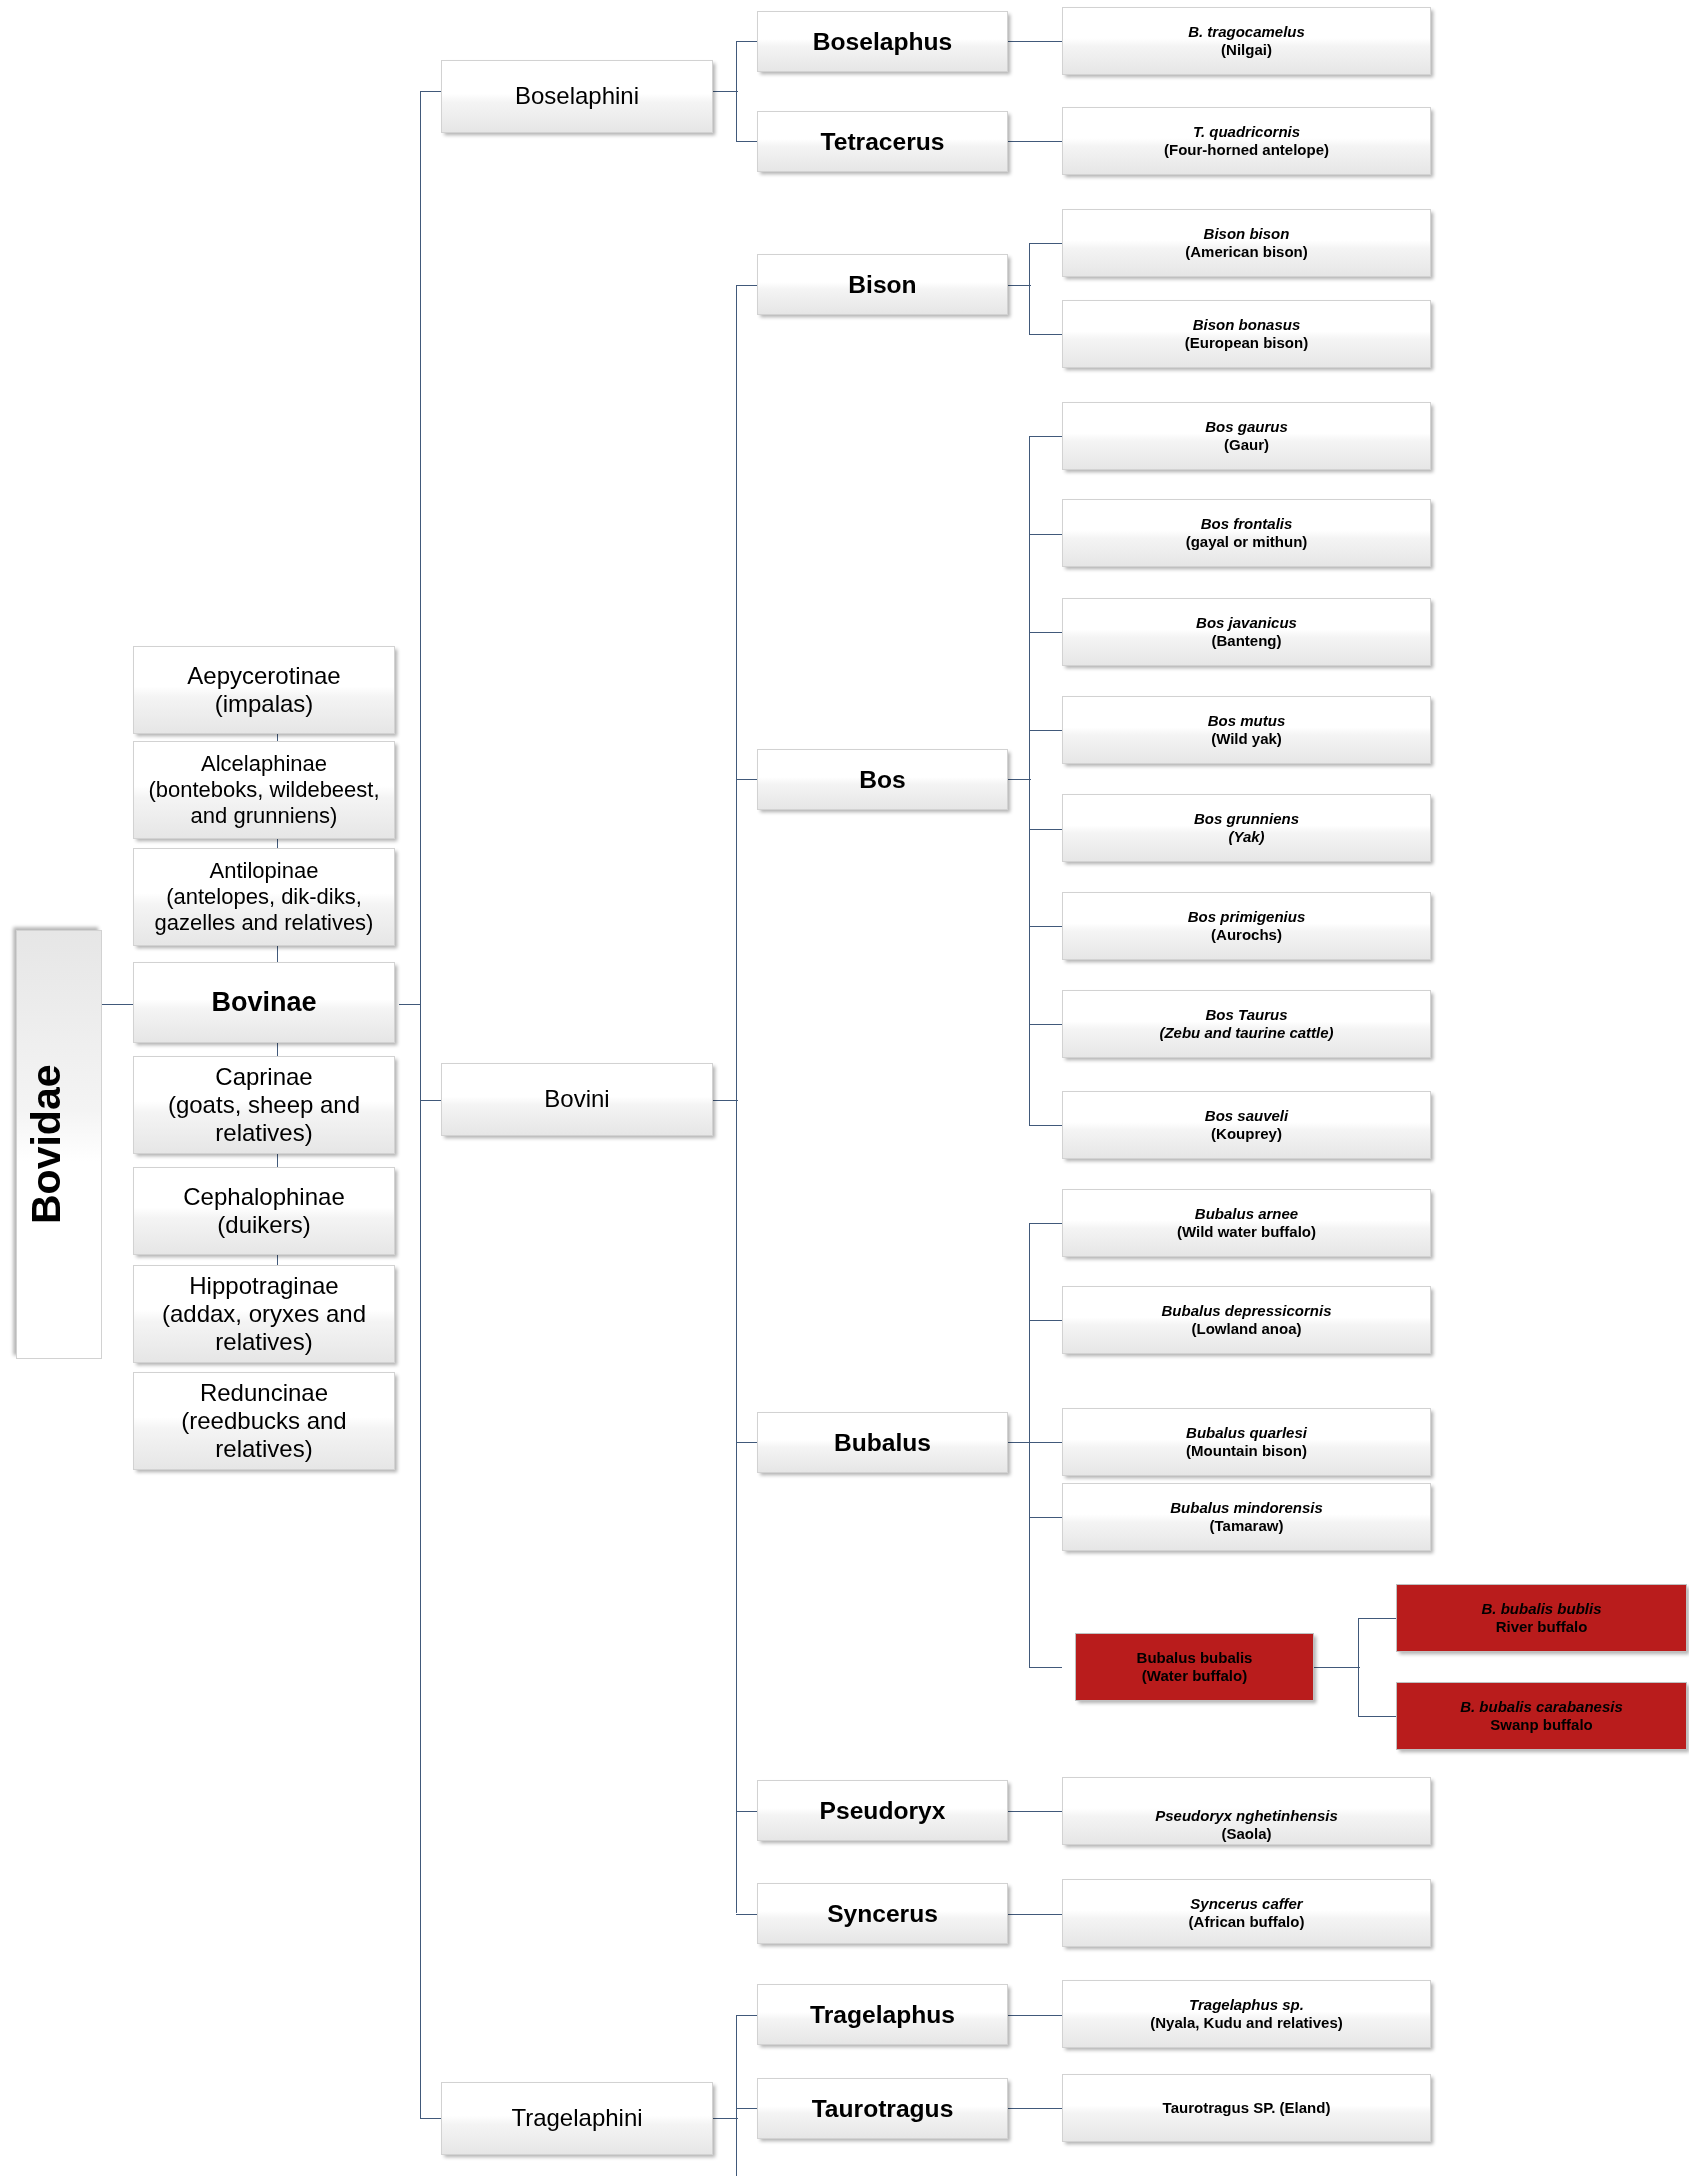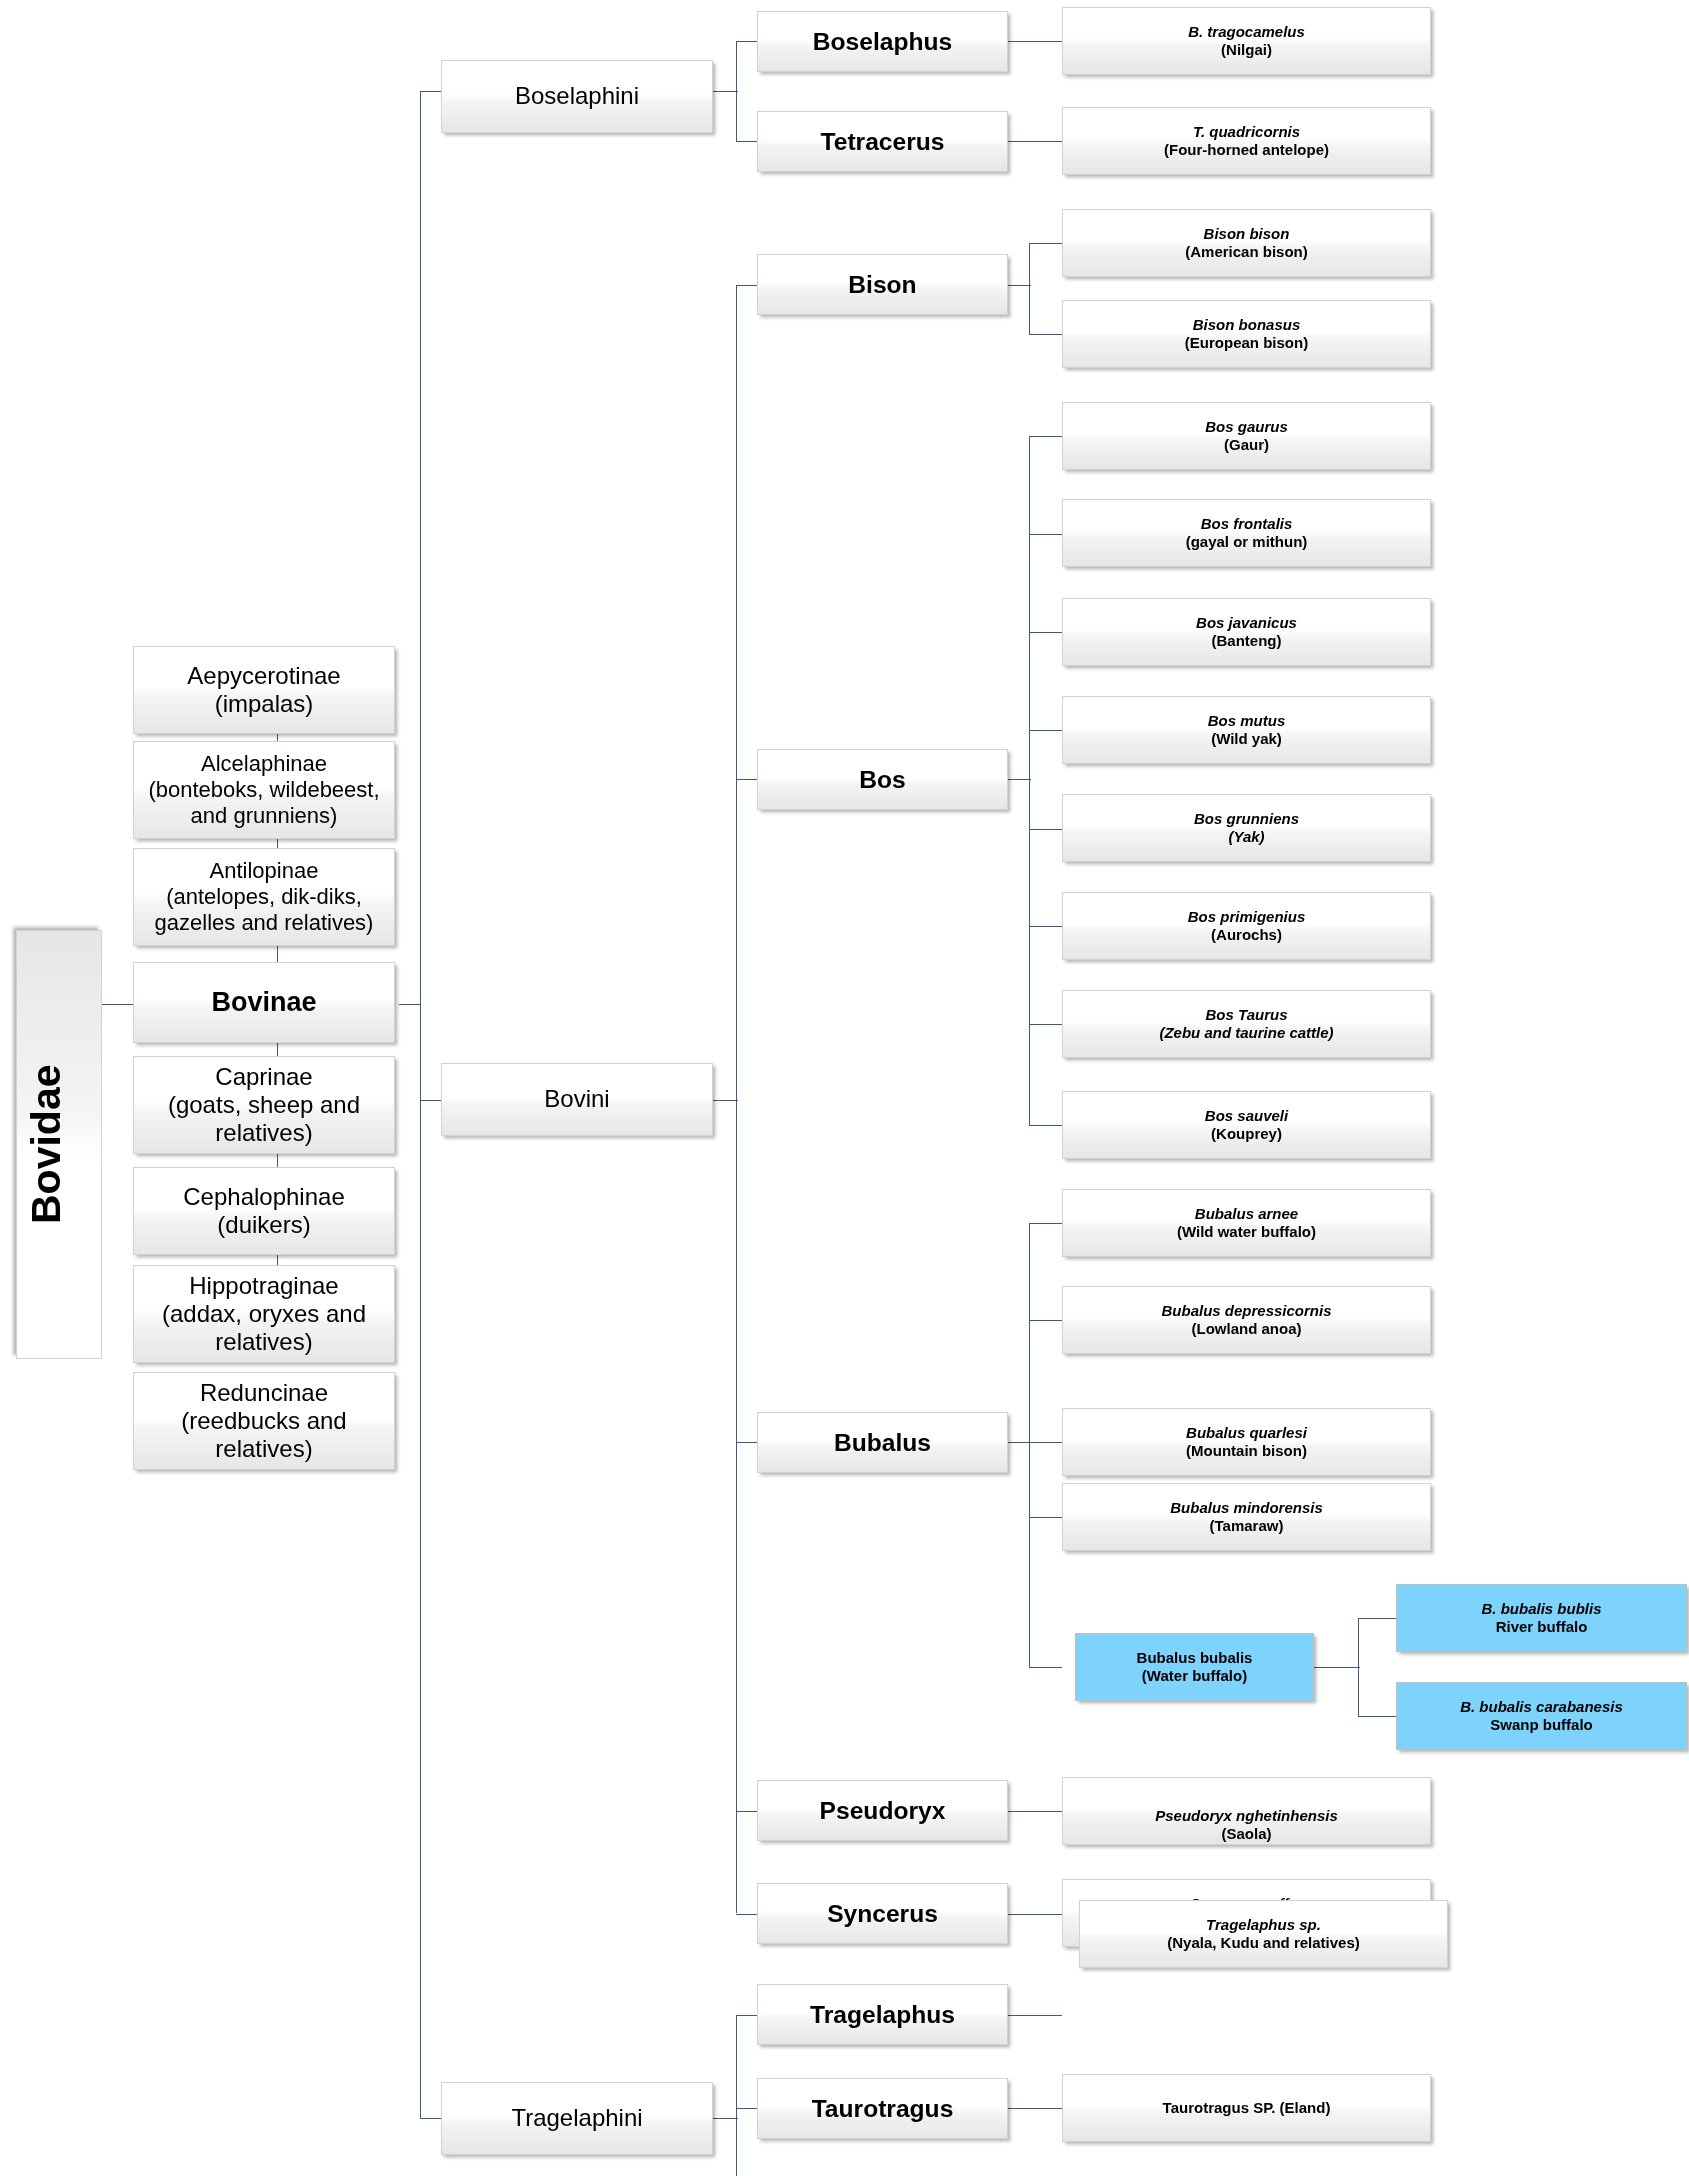--- a/index.html
+++ b/index.html
@@ -14,21 +14,21 @@
     box-shadow:2.6px 2.6px 3.5px rgba(0,0,0,0.30);
     display:flex;
     align-items:center;
     justify-content:center;
     text-align:center;
     color:#000;
     line-height:1.18;
     padding:1.8px 5.3px;
   }
   .box.grey{
-    background:#7dd3fc;
+    background:#b91c1c;
     border:0.9px solid #c0c0c0;
     box-shadow:2.6px 2.6px 3.5px rgba(0,0,0,0.30);
   }
   .box .txt{display:block;width:100%;}
   .ital{font-style:italic;}
 
   
   #root-bovidae{
     writing-mode:vertical-rl;
     transform:rotate(180deg);
@@ -248,21 +248,21 @@
   <div class="box grey f-sp" style="left:1075px;top:1633px;width:239px;height:68px;">
     <span class="txt"><span>Bubalus bubalis</span><br><span>(Water buffalo)</span></span>
   </div>
 
   <div class="box f-sp" style="left:1062px;top:1777px;width:369px;height:68px;align-items:flex-end;">
     <span class="txt"><span class="ital">Pseudoryx nghetinhensis</span><br><span>(Saola)</span></span>
   </div>
   <div class="box f-sp" style="left:1062px;top:1879px;width:369px;height:68px;">
     <span class="txt"><span class="ital">Syncerus caffer</span><br><span>(African buffalo)</span></span>
   </div>
-  <div class="box f-sp" style="left:1062px;top:1900px;width:369px;height:68px;margin-left:17px;">
+  <div class="box f-sp" style="left:1062px;top:1980px;width:369px;height:68px;">
     <span class="txt"><span class="ital">Tragelaphus sp.</span><br><span>(Nyala, Kudu and relatives)</span></span>
   </div>
   <div class="box f-sp" style="left:1062px;top:2074px;width:369px;height:68px;">
     <span class="txt">Taurotragus SP. (Eland)</span>
   </div>
 
   <div class="box grey f-sp" style="left:1396px;top:1584px;width:291px;height:68px;">
     <span class="txt"><span class="ital">B. bubalis bublis</span><br><span>River buffalo</span></span>
   </div>
   <div class="box grey f-sp" style="left:1396px;top:1682px;width:291px;height:68px;">

